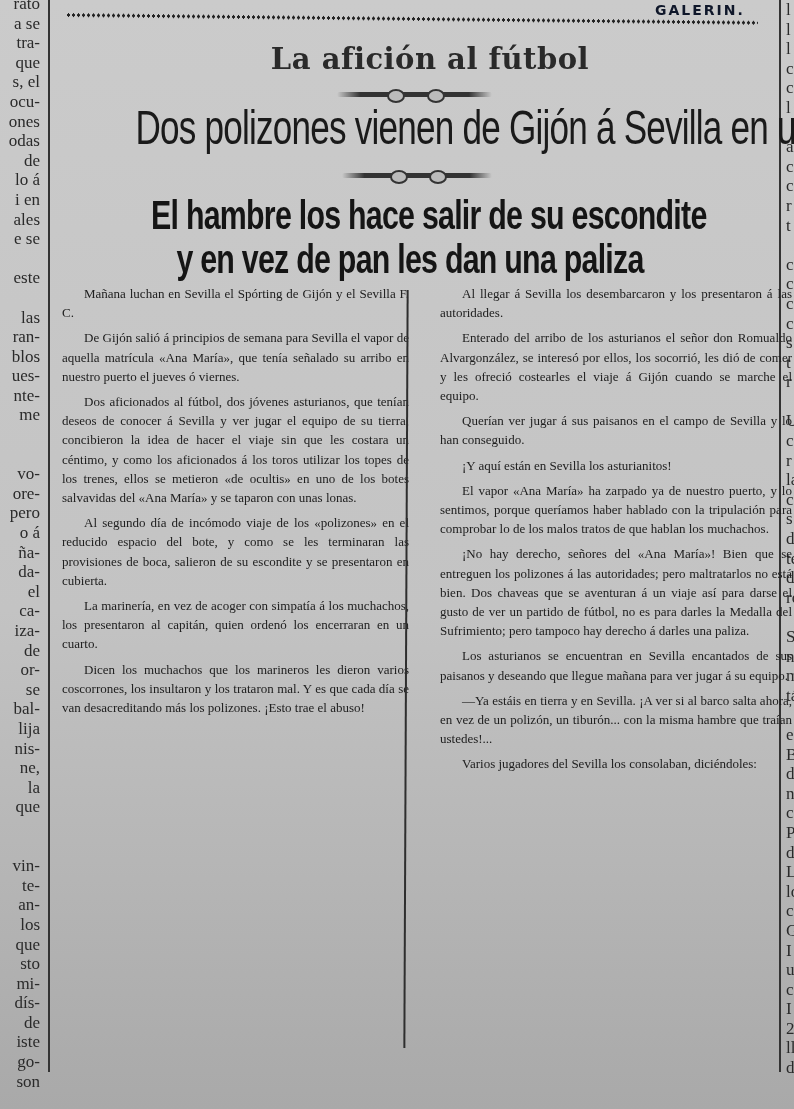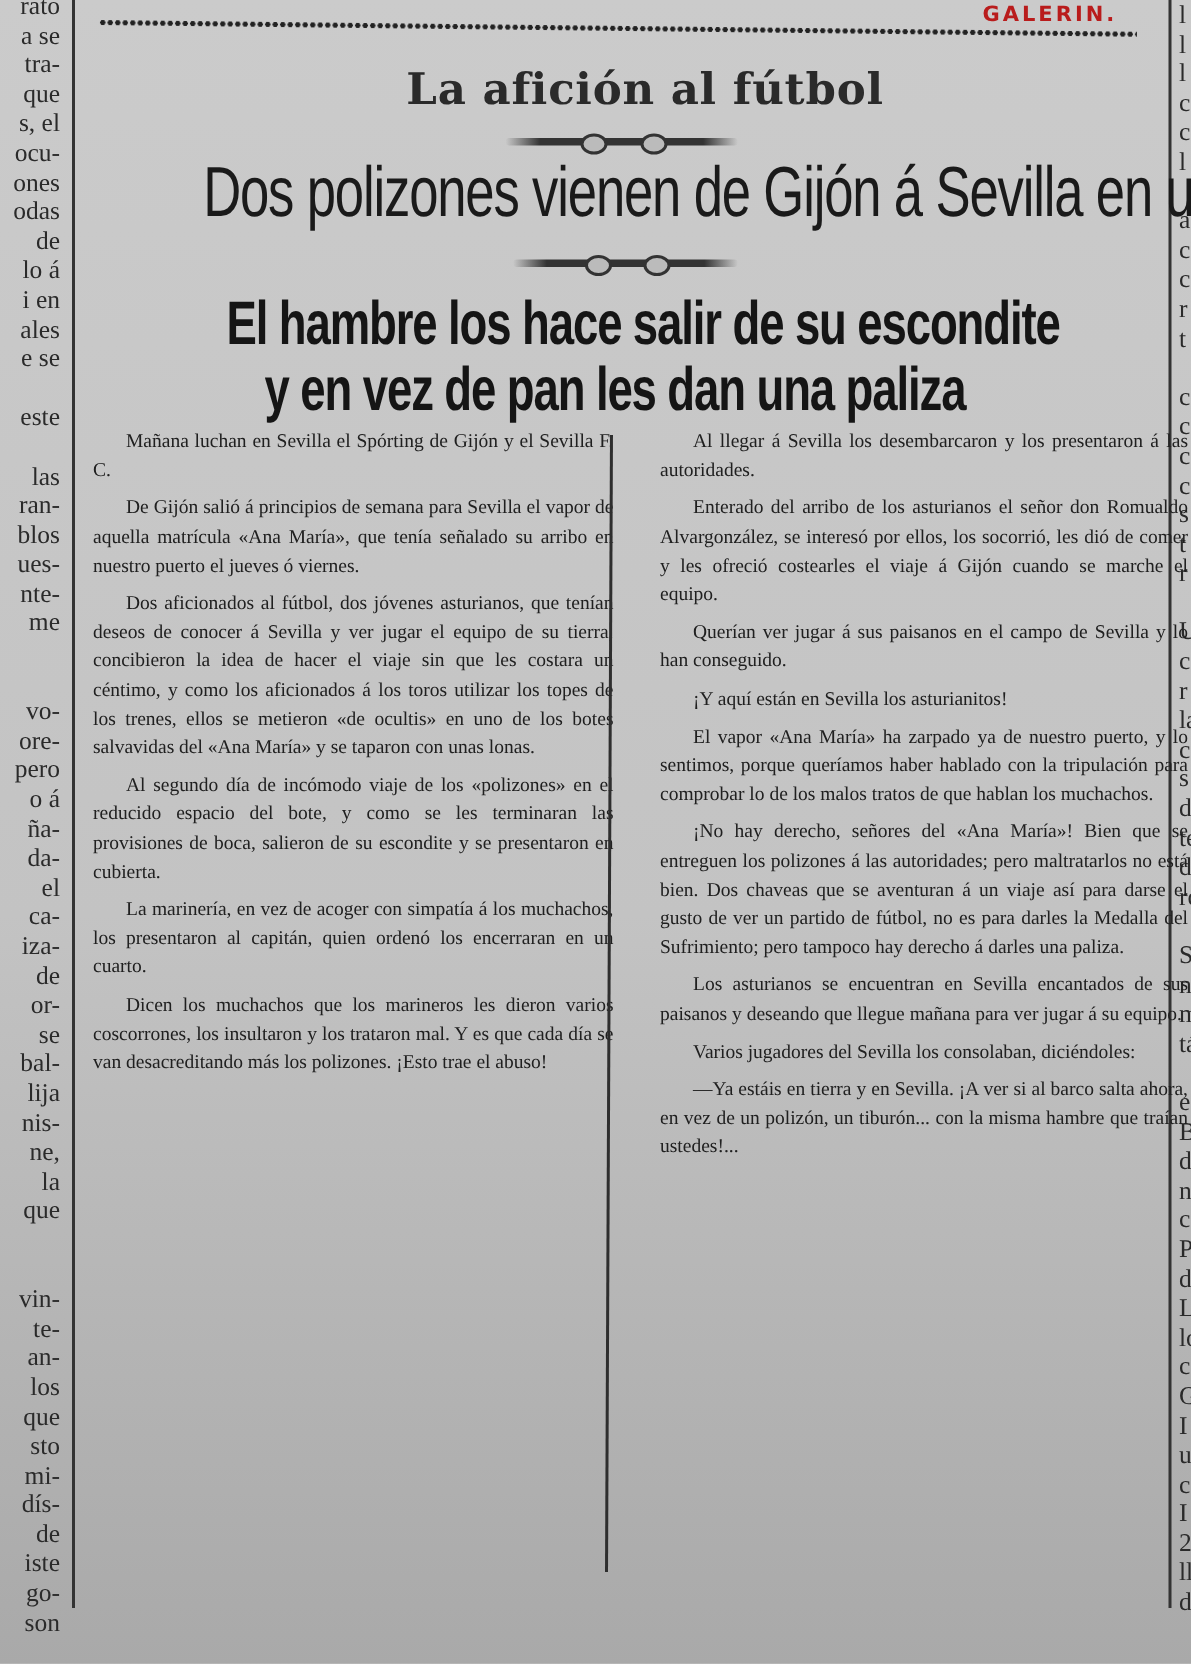--- a/index.html
+++ b/index.html
@@ -26,21 +26,21 @@
     font-family: "Liberation Serif", serif; font-size: 17px; line-height: 19.6px;
     color: #2a2a2a; white-space: nowrap; overflow: hidden;
   }
   .side-right div { height: 19.6px; }
   .rule-right { position: absolute; left: 779px; top: 0; width: 2px; height: 1072px; background: #333; }
 
   
   .galerin {
     position: absolute; left: 655px; top: 2px;
     font-family: "DejaVu Sans", sans-serif; font-weight: bold; font-size: 14px;
-    letter-spacing: 2px; color: #b91c1c;
+    letter-spacing: 2px; color: #0f172a;
   }
   .dotted-rule {
     position: absolute; left: 66px; top: 12px; width: 692px; height: 6px;
     background-image: radial-gradient(circle, #222 1.6px, transparent 1.8px);
     background-size: 5px 6px;
     transform: rotate(0.65deg); transform-origin: left center;
   }
   .kicker {
     position: absolute; left: 0; width: 860px; top: 42px; text-align: center;
     font-family: "DejaVu Serif", serif; font-weight: 900; font-size: 29px;
@@ -235,17 +235,17 @@
   <div class="col-rule"></div>
 
   <div class="col col-2">
     <p>Al llegar á Sevilla los desembarcaron y los presentaron á las autoridades.</p>
     <p>Enterado del arribo de los asturianos el señor don Romualdo Alvargonzález, se interesó por ellos, los socorrió, les dió de comer y les ofreció costearles el viaje á Gijón cuando se marche el equipo.</p>
     <p>Querían ver jugar á sus paisanos en el campo de Sevilla y lo han conseguido.</p>
     <p>¡Y aquí están en Sevilla los asturianitos!</p>
     <p>El vapor «Ana María» ha zarpado ya de nuestro puerto, y lo sentimos, porque queríamos haber hablado con la tripulación para comprobar lo de los malos tratos de que hablan los muchachos.</p>
     <p>¡No hay derecho, señores del «Ana María»! Bien que se entreguen los polizones á las autoridades; pero maltratarlos no está bien. Dos chaveas que se aventuran á un viaje así para darse el gusto de ver un partido de fútbol, no es para darles la Medalla del Sufrimiento; pero tampoco hay derecho á darles una paliza.</p>
     <p>Los asturianos se encuentran en Sevilla encantados de sus paisanos y deseando que llegue mañana para ver jugar á su equipo.</p>
+    <p>—Ya estáis en tierra y en Sevilla. ¡A ver si al barco salta ahora, en vez de un polizón, un tiburón... con la misma hambre que traían ustedes!...</p>
     <p>Varios jugadores del Sevilla los consolaban, diciéndoles:</p>
-    <p>—Ya estáis en tierra y en Sevilla. ¡A ver si al barco salta ahora, en vez de un polizón, un tiburón... con la misma hambre que traían ustedes!...</p>
   </div>
 
 </div>
 
 </body></html>

